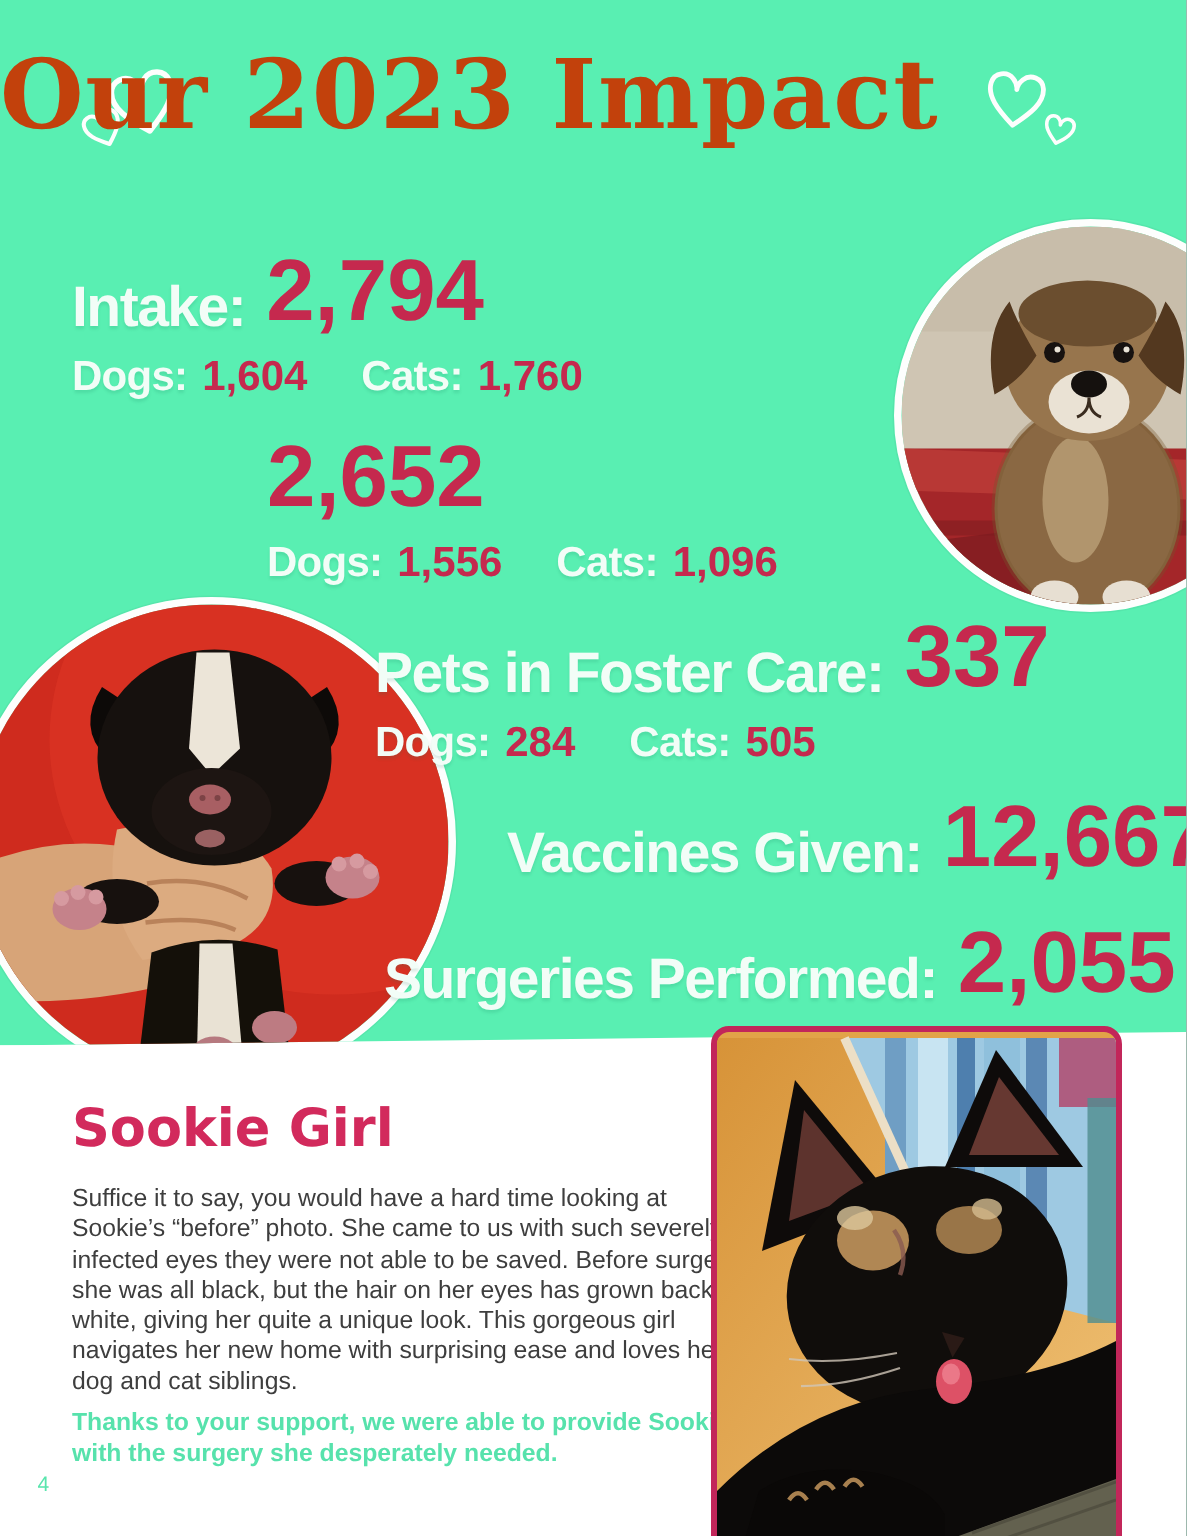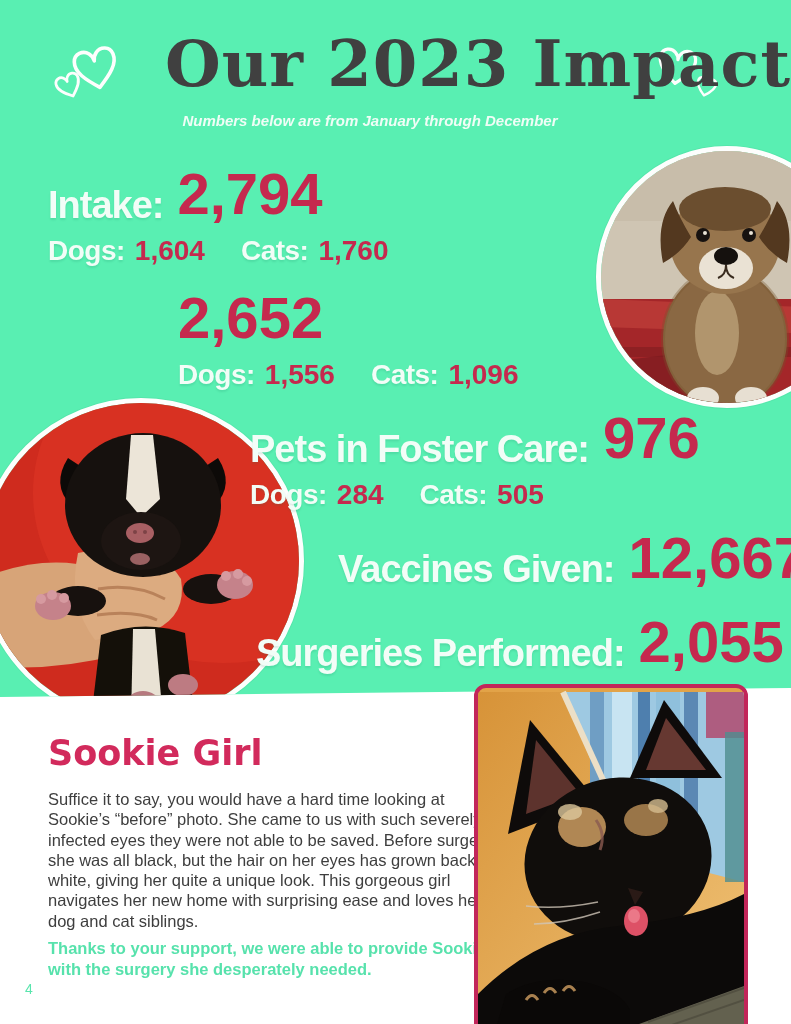--- a/index.html
+++ b/index.html
@@ -8,23 +8,23 @@
     background:#ffffff;overflow:hidden;
     font-family:"Liberation Sans",sans-serif;
   }
   
   .hero{
     position:absolute;left:0;top:0;width:791px;height:697px;
     background:#59efb2;
     clip-path:polygon(0 0,100% 0,100% 98.7%,0 100%);
   }
   .hero-title{
-    position:absolute;left:0;top:30px;width:791px;text-align:right;
+    position:absolute;left:0;top:30px;width:791px;text-align:left;
     font-family:"DejaVu Serif",serif;font-weight:bold;font-size:64px;
-    color:#404040;letter-spacing:1px;margin:0;line-height:1.05;
+    color:#c2410c;letter-spacing:1px;margin:0;line-height:1.05;
   }
   .hero-subtitle{
     position:absolute;left:0;top:112px;width:740px;text-align:center;
     font-style:italic;font-weight:bold;font-size:15px;color:#f0fdf6;margin:0;
   }
   .heart{position:absolute;}
   .heart svg{display:block;}
   .heart-l-big{left:70px;top:40px;transform:rotate(-12deg);}
   .heart-l-small{left:54px;top:70px;transform:rotate(-22deg);}
   .heart-r-big{left:654px;top:40px;transform:rotate(7deg);}
@@ -106,21 +106,20 @@
         <path d="M50 86 C26 66 8 48 12 28 C15 13 33 9 43 19 C48 24 50 30 50 34 C50 30 52 24 57 19 C67 9 85 13 88 28 C92 48 74 66 50 86 Z" fill="none" stroke="#fdfefd" stroke-width="7" stroke-linecap="round" stroke-linejoin="round"></path>
       </svg>
     </span>
     <span class="heart heart-r-small">
       <svg width="24" height="26" viewBox="0 0 100 100">
         <path d="M50 86 C26 66 8 48 12 28 C15 13 33 9 43 19 C48 24 50 30 50 34 C50 30 52 24 57 19 C67 9 85 13 88 28 C92 48 74 66 50 86 Z" fill="none" stroke="#fdfefd" stroke-width="10" stroke-linecap="round" stroke-linejoin="round"></path>
       </svg>
     </span>
 
     <h1 class="hero-title">Our 2023 Impact</h1>
-    <p class="hero-subtitle">Numbers below are from January through December</p>
 
     <figure class="circle-photo photo-puppy">
       <svg viewBox="0 0 252 252">
         <rect width="252" height="252" fill="#cfc5b3"></rect>
         <rect width="252" height="70" fill="#c8bdaa"></rect>
         <rect y="148" width="252" height="104" fill="#a42629"></rect>
         <path d="M0 148 L252 158 L252 184 L0 176 Z" fill="#c0403a" opacity="0.7"></path>
         <polygon points="190,150 252,152 252,212 206,202" fill="#23372a" opacity="0.85"></polygon>
         <polygon points="0,212 82,202 122,252 0,252" fill="#801d21" opacity="0.8"></polygon>
         <rect x="0" y="196" width="252" height="10" fill="#7c1b1f" opacity="0.55"></rect>
@@ -199,21 +198,21 @@
         <span class="sv">1,556</span>
         <span class="gap"></span>
         <span class="sl">Cats:</span>
         <span class="sv">1,096</span>
       </div>
     </div>
 
     <div class="stat stat-foster">
       <div class="stat-main">
         <span class="lab">Pets in Foster Care:</span>
-        <span class="val">976</span>
+        <span class="val">337</span>
       </div>
       <div class="stat-sub">
         <span class="sl">Dogs:</span>
         <span class="sv">284</span>
         <span class="gap"></span>
         <span class="sl">Cats:</span>
         <span class="sv">505</span>
       </div>
     </div>
 

